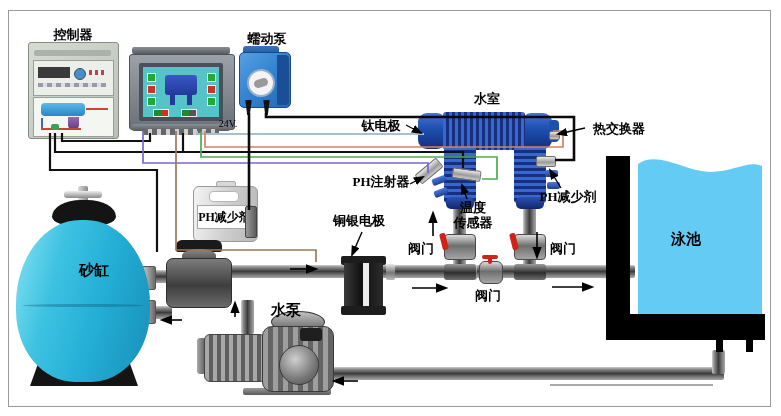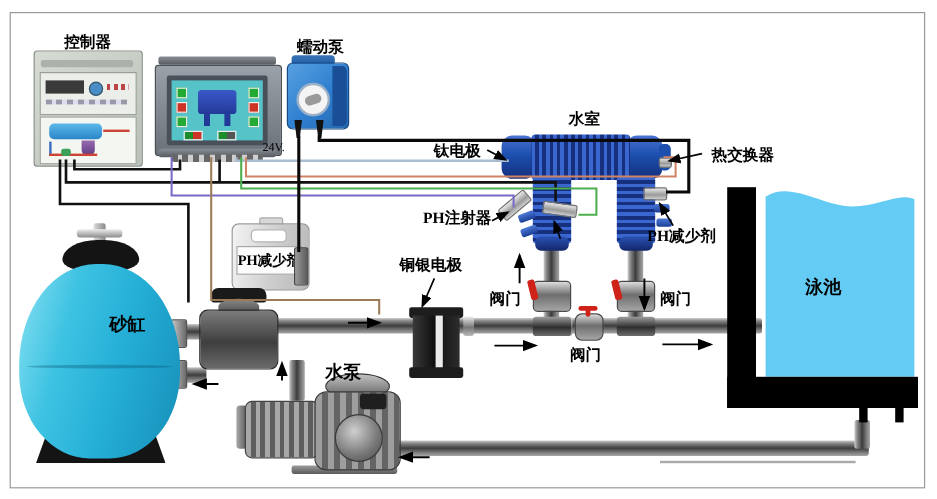--- a/index.html
+++ b/index.html
@@ -207,20 +207,24 @@
   </svg>
 
   <div class="lbl" style="left:43px;top:26px;width:60px;">控制器</div>
   <div class="lbl" style="left:240px;top:30px;width:54px;">蠕动泵</div>
   <div class="lbl" style="left:213px;top:118px;width:30px;font-size:10px;font-weight:400;">24V.</div>
   <div class="lbl" style="left:460px;top:90px;width:54px;">水室</div>
   <div class="lbl" style="left:356px;top:117px;width:50px;">钛电极</div>
   <div class="lbl" style="left:586px;top:120px;width:66px;">热交换器</div>
   <div class="lbl" style="left:350px;top:173px;width:62px;">PH注射器</div>
   <div class="lbl" style="left:537px;top:188px;width:62px;">PH减少剂</div>
+  <div class="lbl" style="left:447px;top:200px;width:52px;line-height:15px;">
+    <div>温度</div>
+    <div>传感器</div>
+  </div>
   <div class="lbl" style="left:403px;top:240px;width:36px;">阀门</div>
   <div class="lbl" style="left:545px;top:240px;width:36px;">阀门</div>
   <div class="lbl" style="left:470px;top:287px;width:36px;">阀门</div>
   <div class="lbl big" style="left:665px;top:230px;width:42px;">泳池</div>
-  <div class="lbl big" style="left:84px;top:261px;width:44px;z-index:9;">砂缸</div>
+  <div class="lbl big" style="left:72px;top:261px;width:44px;z-index:9;">砂缸</div>
   <div class="lbl big" style="left:264px;top:301px;width:44px;">水泵</div>
   <div class="lbl" style="left:326px;top:212px;width:66px;">铜银电极</div>
 </div>
 
 </body></html>

